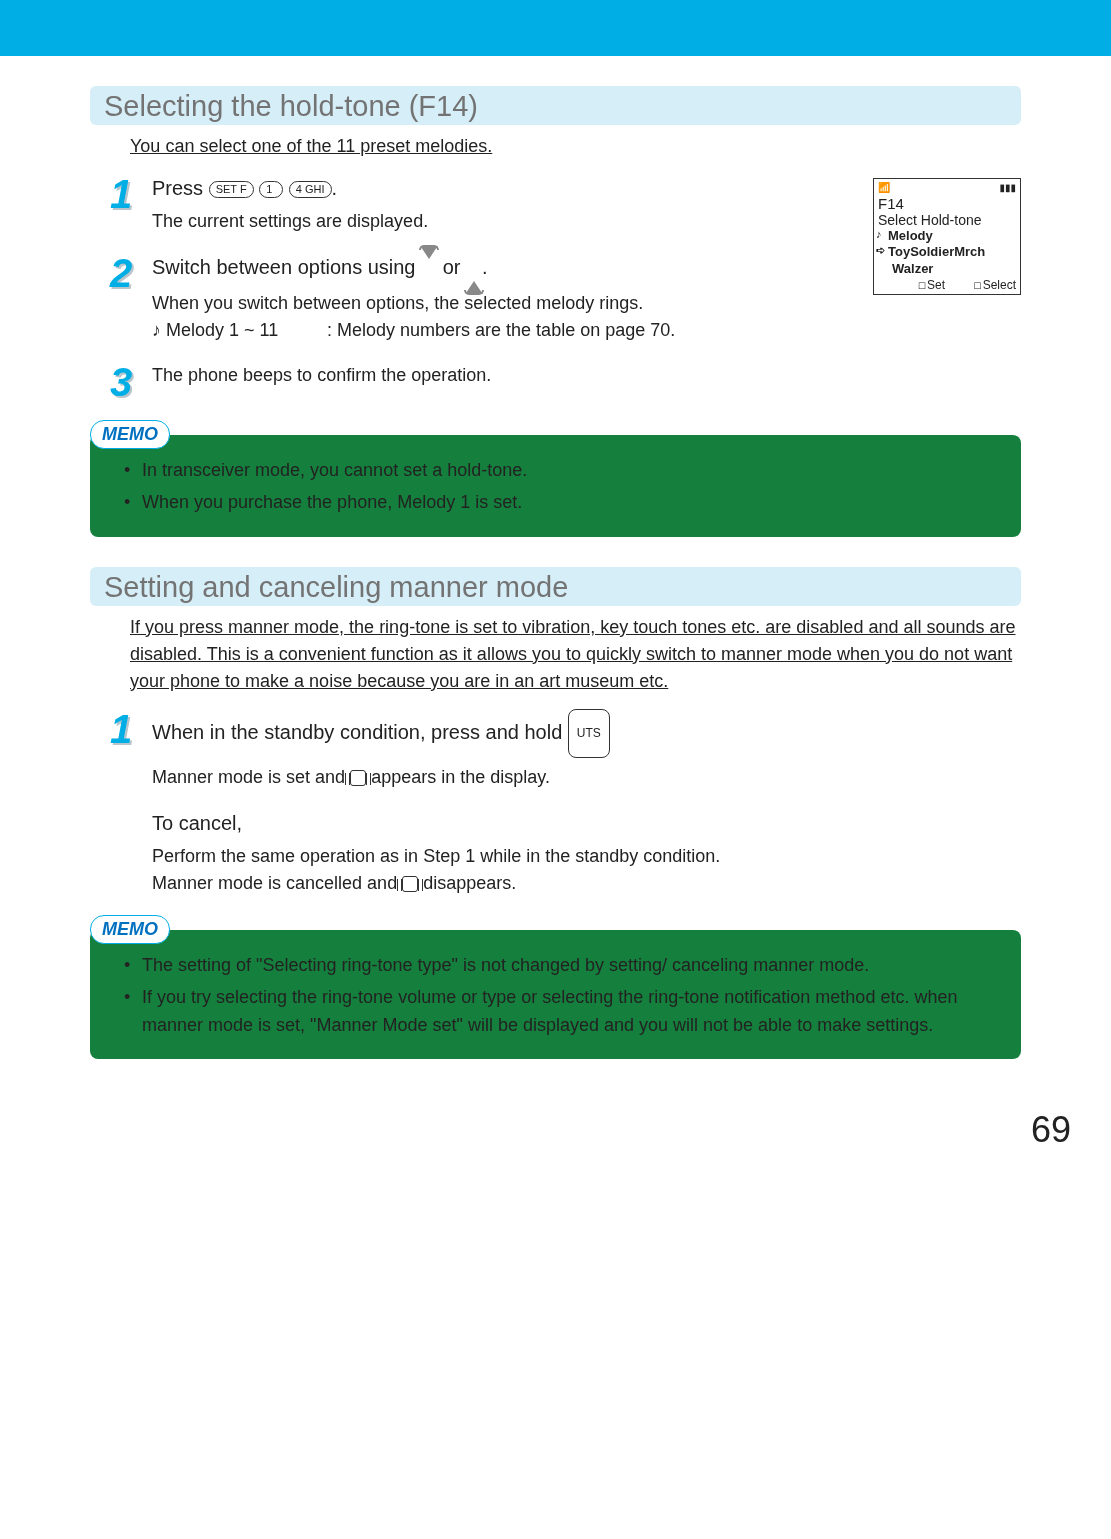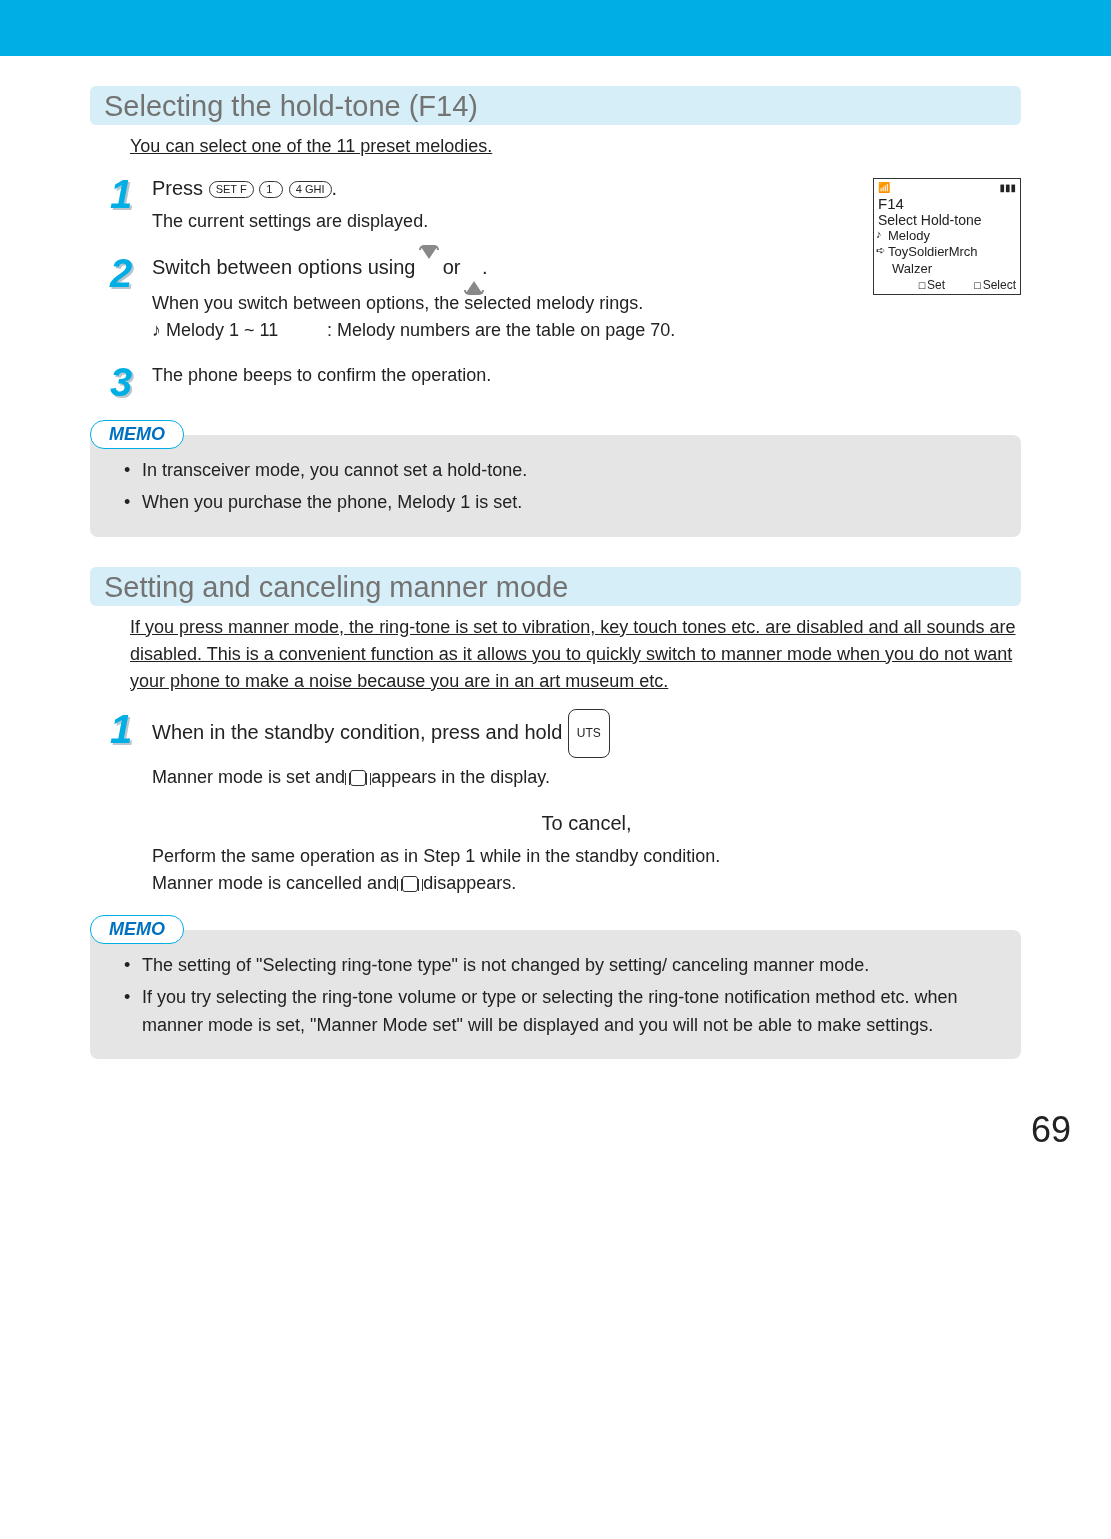--- a/index.html
+++ b/index.html
@@ -114,31 +114,31 @@
   .vib-icon::before, .vib-icon::after {
     content:''; position:absolute; top:2px; width:3px; height:12px;
     border-left:1.5px solid #333; border-right:1.5px solid #333;
   }
   .vib-icon::before { left:-6px; }
   .vib-icon::after { right:-6px; }
   .memo-tag {
     display:inline-block;
     border:1.5px solid #00aee6;
     border-radius: 14px;
-    padding: 3px 18px;
+    padding: 3px 11px;
     color:#0070c0;
     font-style: italic;
     font-size: 18px;
     font-weight: bold;
     background:#fff;
     position:relative;
     z-index:2;
   }
   .memo-box {
-    background:#e5e5e5;
+    background:#15803d;
     border-radius:8px;
     margin-top:-14px;
     padding: 22px 7px 16px 34px;
   }
   .memo-box ul { list-style: none; }
   .memo-box li {
     font-size: 18px;
     line-height:1.55;
     margin-bottom:4px;
     position:relative;
@@ -153,21 +153,21 @@
     top: 4px;
     width: 148px;
     border:1.5px solid #333;
     padding:4px 4px 2px 4px;
     font-family: Arial, sans-serif;
     background:#fff;
   }
   .dp-status { display:flex; justify-content:space-between; font-size:10px; line-height:1;}
   .dp-title { font-size:15px; margin-top:2px;}
   .dp-sub { font-size:14px; }
-  .dp-row { font-size:13px; padding-left:10px; line-height:1.25; position:relative;}
+  .dp-row { font-size:13px; padding-left:10px; line-height:1.25; position:relative;font-weight:bold;}
   .dp-row.sel::before{ content:'➪'; position:absolute; left:-2px; font-size:11px;}
   .dp-row.note::before{ content:'♪'; position:absolute; left:-2px; font-size:11px;}
   .dp-foot { display:flex; justify-content:space-between; font-size:12px; margin-top:1px;padding-left:40px;}
   .dp-foot span::before{ content:'☐'; font-size:9px; margin-right:1px;}
   .step-block { position:relative; padding-left: 0; }
   .page-num {
     text-align: right;
     font-size: 36px;
     padding-right: 40px;
     padding-bottom: 10px;
@@ -265,21 +265,21 @@
         <div class="step-body">
           <p class="step-main">
             <span>When in the standby condition, press and hold </span>
             <span class="key long">UTS</span>
           </p>
           <p class="step-sub">
             <span>Manner mode is set and </span>
             <span class="vib-icon"></span>
             <span> appears in the display.</span>
           </p>
-          <p class="step-main" style="margin-top:18px;text-align:center;">To cancel,</p>
+          <p class="step-main" style="margin-top:18px;">To cancel,</p>
           <p class="step-sub">Perform the same operation as in Step 1 while in the standby condition.</p>
           <p class="step-sub">
             <span>Manner mode is cancelled and </span>
             <span class="vib-icon"></span>
             <span> disappears.</span>
           </p>
         </div>
       </div>
     </div>
 

